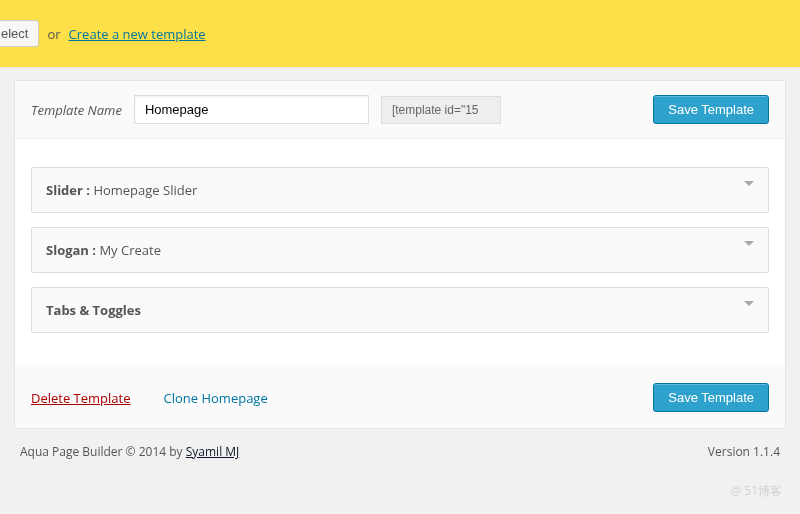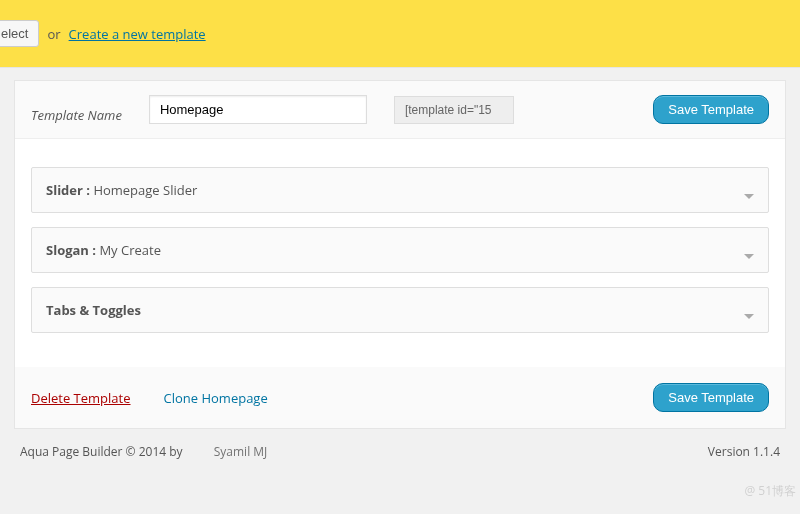--- a/index.html
+++ b/index.html
@@ -36,69 +36,69 @@
       text-decoration: underline;
       cursor: pointer;
     }
     .main-panel {
       margin: 12px 14px 0 14px;
       border: 1px solid #e5e5e5;
       background: #fafafa;
     }
     .header-row {
       display: flex;
-      align-items: flex-end;
+      align-items: center;
       padding: 14px 16px;
-      gap: 27px;
+      gap: 12px;
       background: #fafafa;
     }
     .tname-label {
       font-style: italic;
       color: #555;
       font-size: 13px;
     }
     .tname-input {
       border: 1px solid #ddd;
       background: #fff;
       padding: 6px 10px;
-      width: 218px;
+      width: 235px;
       font-size: 13px;
       box-shadow: inset 0 1px 2px rgba(0,0,0,0.07);
     }
     .shortcode-input {
       border: 1px solid #ddd;
       background: #eee;
       padding: 6px 10px;
       width: 120px;
       font-size: 12px;
       color: #666;
     }
     .spacer { flex: 1; }
     .btn-primary {
       background: #2ea2cc;
       border: 1px solid #0074a2;
       color: #fff;
       padding: 6px 14px;
-      border-radius: 10px;
+      border-radius: 3px;
       font-size: 13px;
       cursor: pointer;
       box-shadow: inset 0 1px 0 rgba(120,200,230,.6);
     }
     .blocks-area {
       background: #fff;
       margin: 0 0 0 0;
       padding: 28px 16px 20px 16px;
       border-top: 1px solid #eee;
     }
     .block {
       border: 1px solid #dedede;
       background: #fafafa;
       border-radius: 2px;
       display: flex;
-      align-items: flex-end;
+      align-items: flex-start;
       justify-content: space-between;
       padding: 13px 14px;
       margin-bottom: 14px;
       cursor: pointer;
     }
     .block-title {
       font-size: 13px;
       color: #555;
     }
     .block-title b { font-weight: 700; color: #555; }
@@ -129,24 +129,24 @@
       color: #0074a2;
       cursor: pointer;
     }
     .site-footer {
       display: flex;
       justify-content: space-between;
       padding: 14px 20px;
       color: #555;
       font-size: 12px;
     }
-    .site-footer .author { color: #737373; cursor: pointer; margin-left: 28px; }
+    .site-footer .author { color: #0f172a; text-decoration: underline; cursor: pointer; }
     .watermark {
       position: absolute;
-      right: 4px;
+      right: 18px;
       bottom: 14px;
       color: #bbb;
       font-size: 12px;
       opacity: 0.6;
     }
   </style>
 </head>
 <body>
 
 <div class="top-bar">

